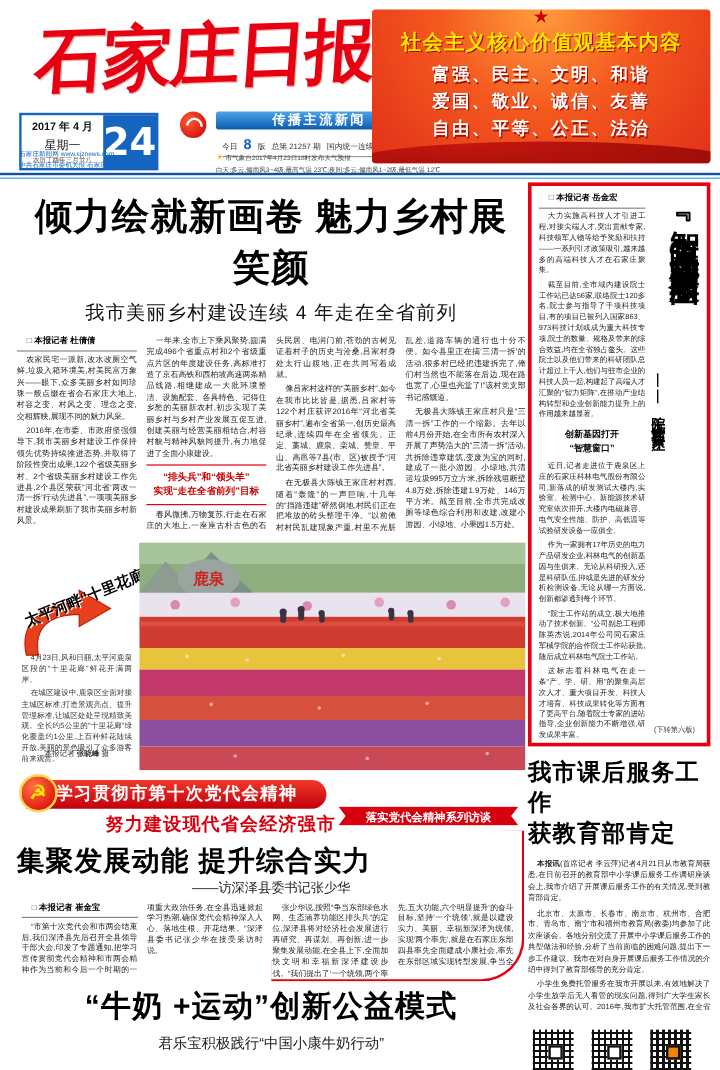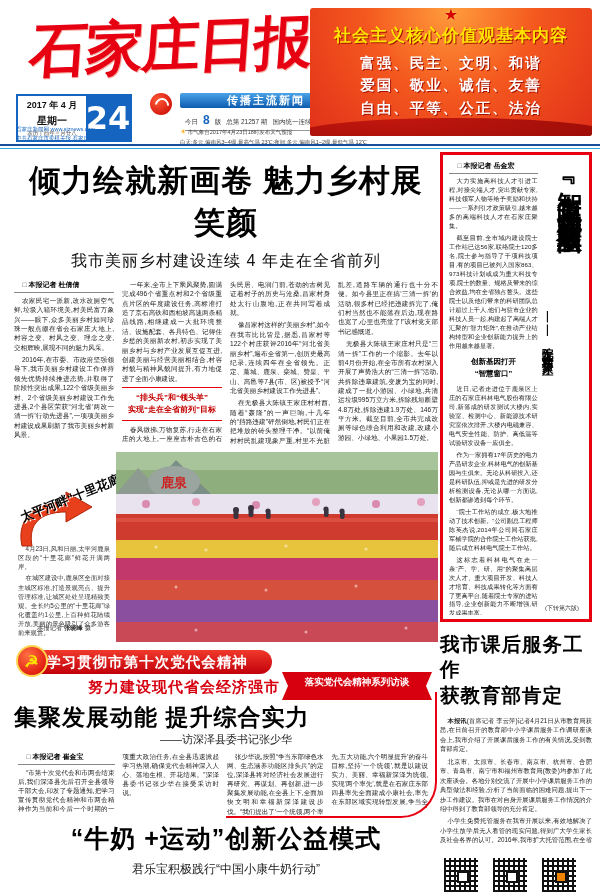--- a/index.html
+++ b/index.html
@@ -10,21 +10,21 @@
   
   .header { position:absolute; left:0; top:0; width:600px; height:150px; }
   .masthead { position:absolute; left:30px; top:2px; width:290px; height:88px;
     font-family:"DejaVu Serif", serif; font-weight:900; font-size:58px; line-height:88px;
     color:#e60012; letter-spacing:-2px; transform:skewX(-6deg) rotate(-2deg);
     text-shadow:1px 1px 0 #f4b0a5; white-space:nowrap; }
   .datebox { position:absolute; left:16px; top:94px; width:116px; height:48px;
     border:2px solid #1565c0; display:flex; }
   .datebox .d-left { flex:1; text-align:center; padding-top:3px; }
   .datebox .d-ym { font-size:9px; font-weight:bold; color:#111; }
-  .datebox .d-week { font-size:10px; font-weight:bold; color:#111; margin-top:2px; }
+  .datebox .d-week { font-size:10px; font-weight:normal; color:#111; margin-top:2px; }
   .datebox .d-lunar { font-size:5.5px; color:#555; margin-top:2px; }
   .datebox .d-day { width:44px; background:#1565c0; color:#fff; font-size:32px; font-weight:bold;
     display:flex; align-items:center; justify-content:center; font-family:"DejaVu Sans", sans-serif; }
   .pub-lines { position:absolute; left:16px; top:125px; width:130px; font-size:5.5px; color:#1565c0; line-height:1.7; }
   .brand-logo { position:absolute; left:150px; top:93px; width:22px; height:22px; border-radius:50%;
     background:radial-gradient(circle at 35% 35%, #ff5a36, #c40000); }
   .brand-logo::after { content:""; position:absolute; left:5px; top:5px; width:10px; height:10px;
     border:2.5px solid #fff; border-left-color:transparent; border-bottom-color:transparent; border-radius:50%;
     transform:rotate(-40deg); }
   .slogan-bar { position:absolute; left:180px; top:93px; width:255px; height:15px;
@@ -81,21 +81,21 @@
   .congress-frame { position:absolute; right:1px; top:42px; bottom:4px; left:50%;
     border-right:2px solid #e60012; border-bottom:2px solid #e60012; border-radius:0 0 36px 0; pointer-events:none; }
   .congress-banner { position:absolute; left:8px; top:0; width:250px; height:24px;
     background:linear-gradient(180deg,#f0392b,#c2000b); border-radius:0 12px 12px 0;
     color:#fff; font-weight:900; font-size:14.5px; line-height:24px; text-align:center; letter-spacing:1px; }
   .emblem { position:absolute; left:-6px; top:-5px; width:32px; height:32px; border-radius:50%;
     background:radial-gradient(circle at 35% 30%, #ff7043, #d50000); border:2px solid #ffd54f;
     color:#ffe400; font-size:16px; line-height:29px; text-align:center; }
   .congress-line2 { position:absolute; left:60px; top:28px; width:220px; text-align:center;
     color:#d7000f; font-weight:900; font-size:15px; letter-spacing:1px; }
-  .ribbon { position:absolute; right:6px; top:22px; width:150px; height:28px; background:#d7000f;
+  .ribbon { position:absolute; right:6px; top:22px; width:150px; height:16px; background:#d7000f;
     color:#fff; font-weight:bold; font-size:9.5px; line-height:20px; text-align:center;
     clip-path:polygon(0 0,100% 0,96% 50%,100% 100%,0 100%,4% 50%); }
   .congress-headline { position:absolute; left:0; top:52px; width:100%; 
     font-size:23px; font-weight:900; color:#000; letter-spacing:1px; }
   .congress-subhead { position:absolute; left:0; top:82px; width:100%; text-align:center; font-size:11px; color:#222; }
   .congress-cols { position:absolute; left:4px; top:102px; width:410px; height:66px; overflow:hidden;
     column-count:4; column-gap:8px; font-size:6.5px; line-height:1.4; text-align:justify; }
   .congress-cols p { margin-bottom:3px; text-indent:1.2em; }
 
   

